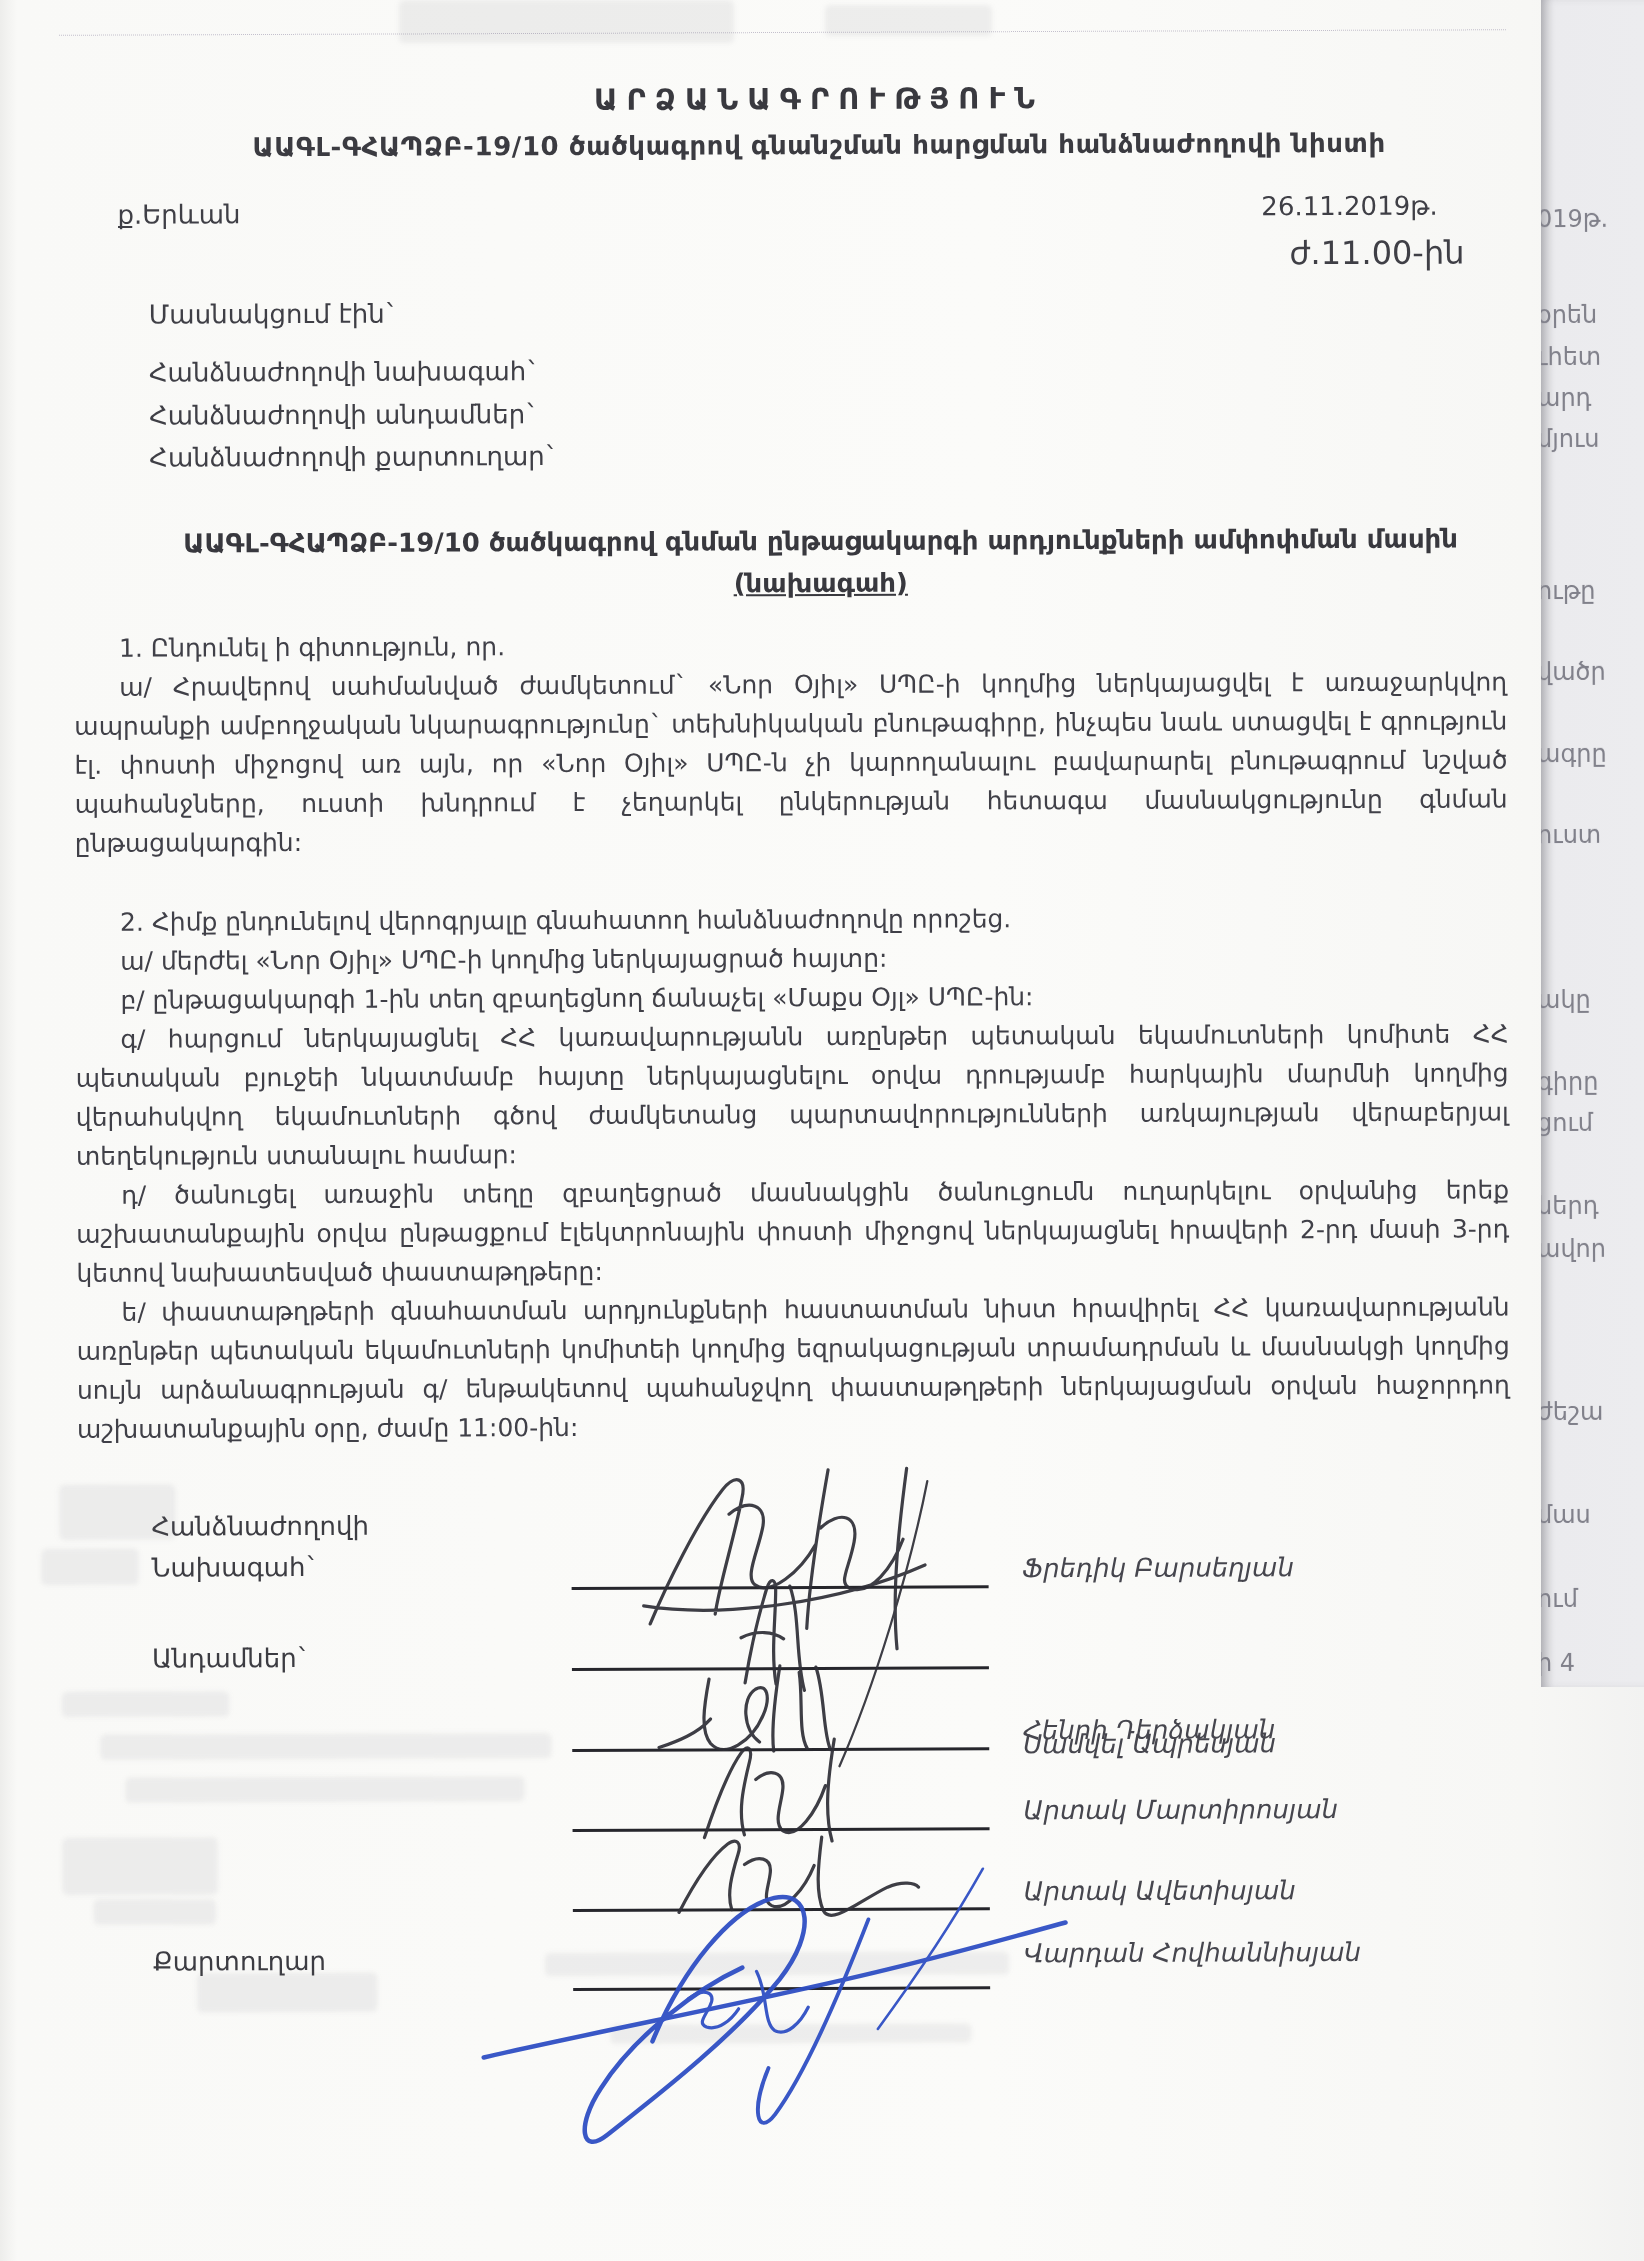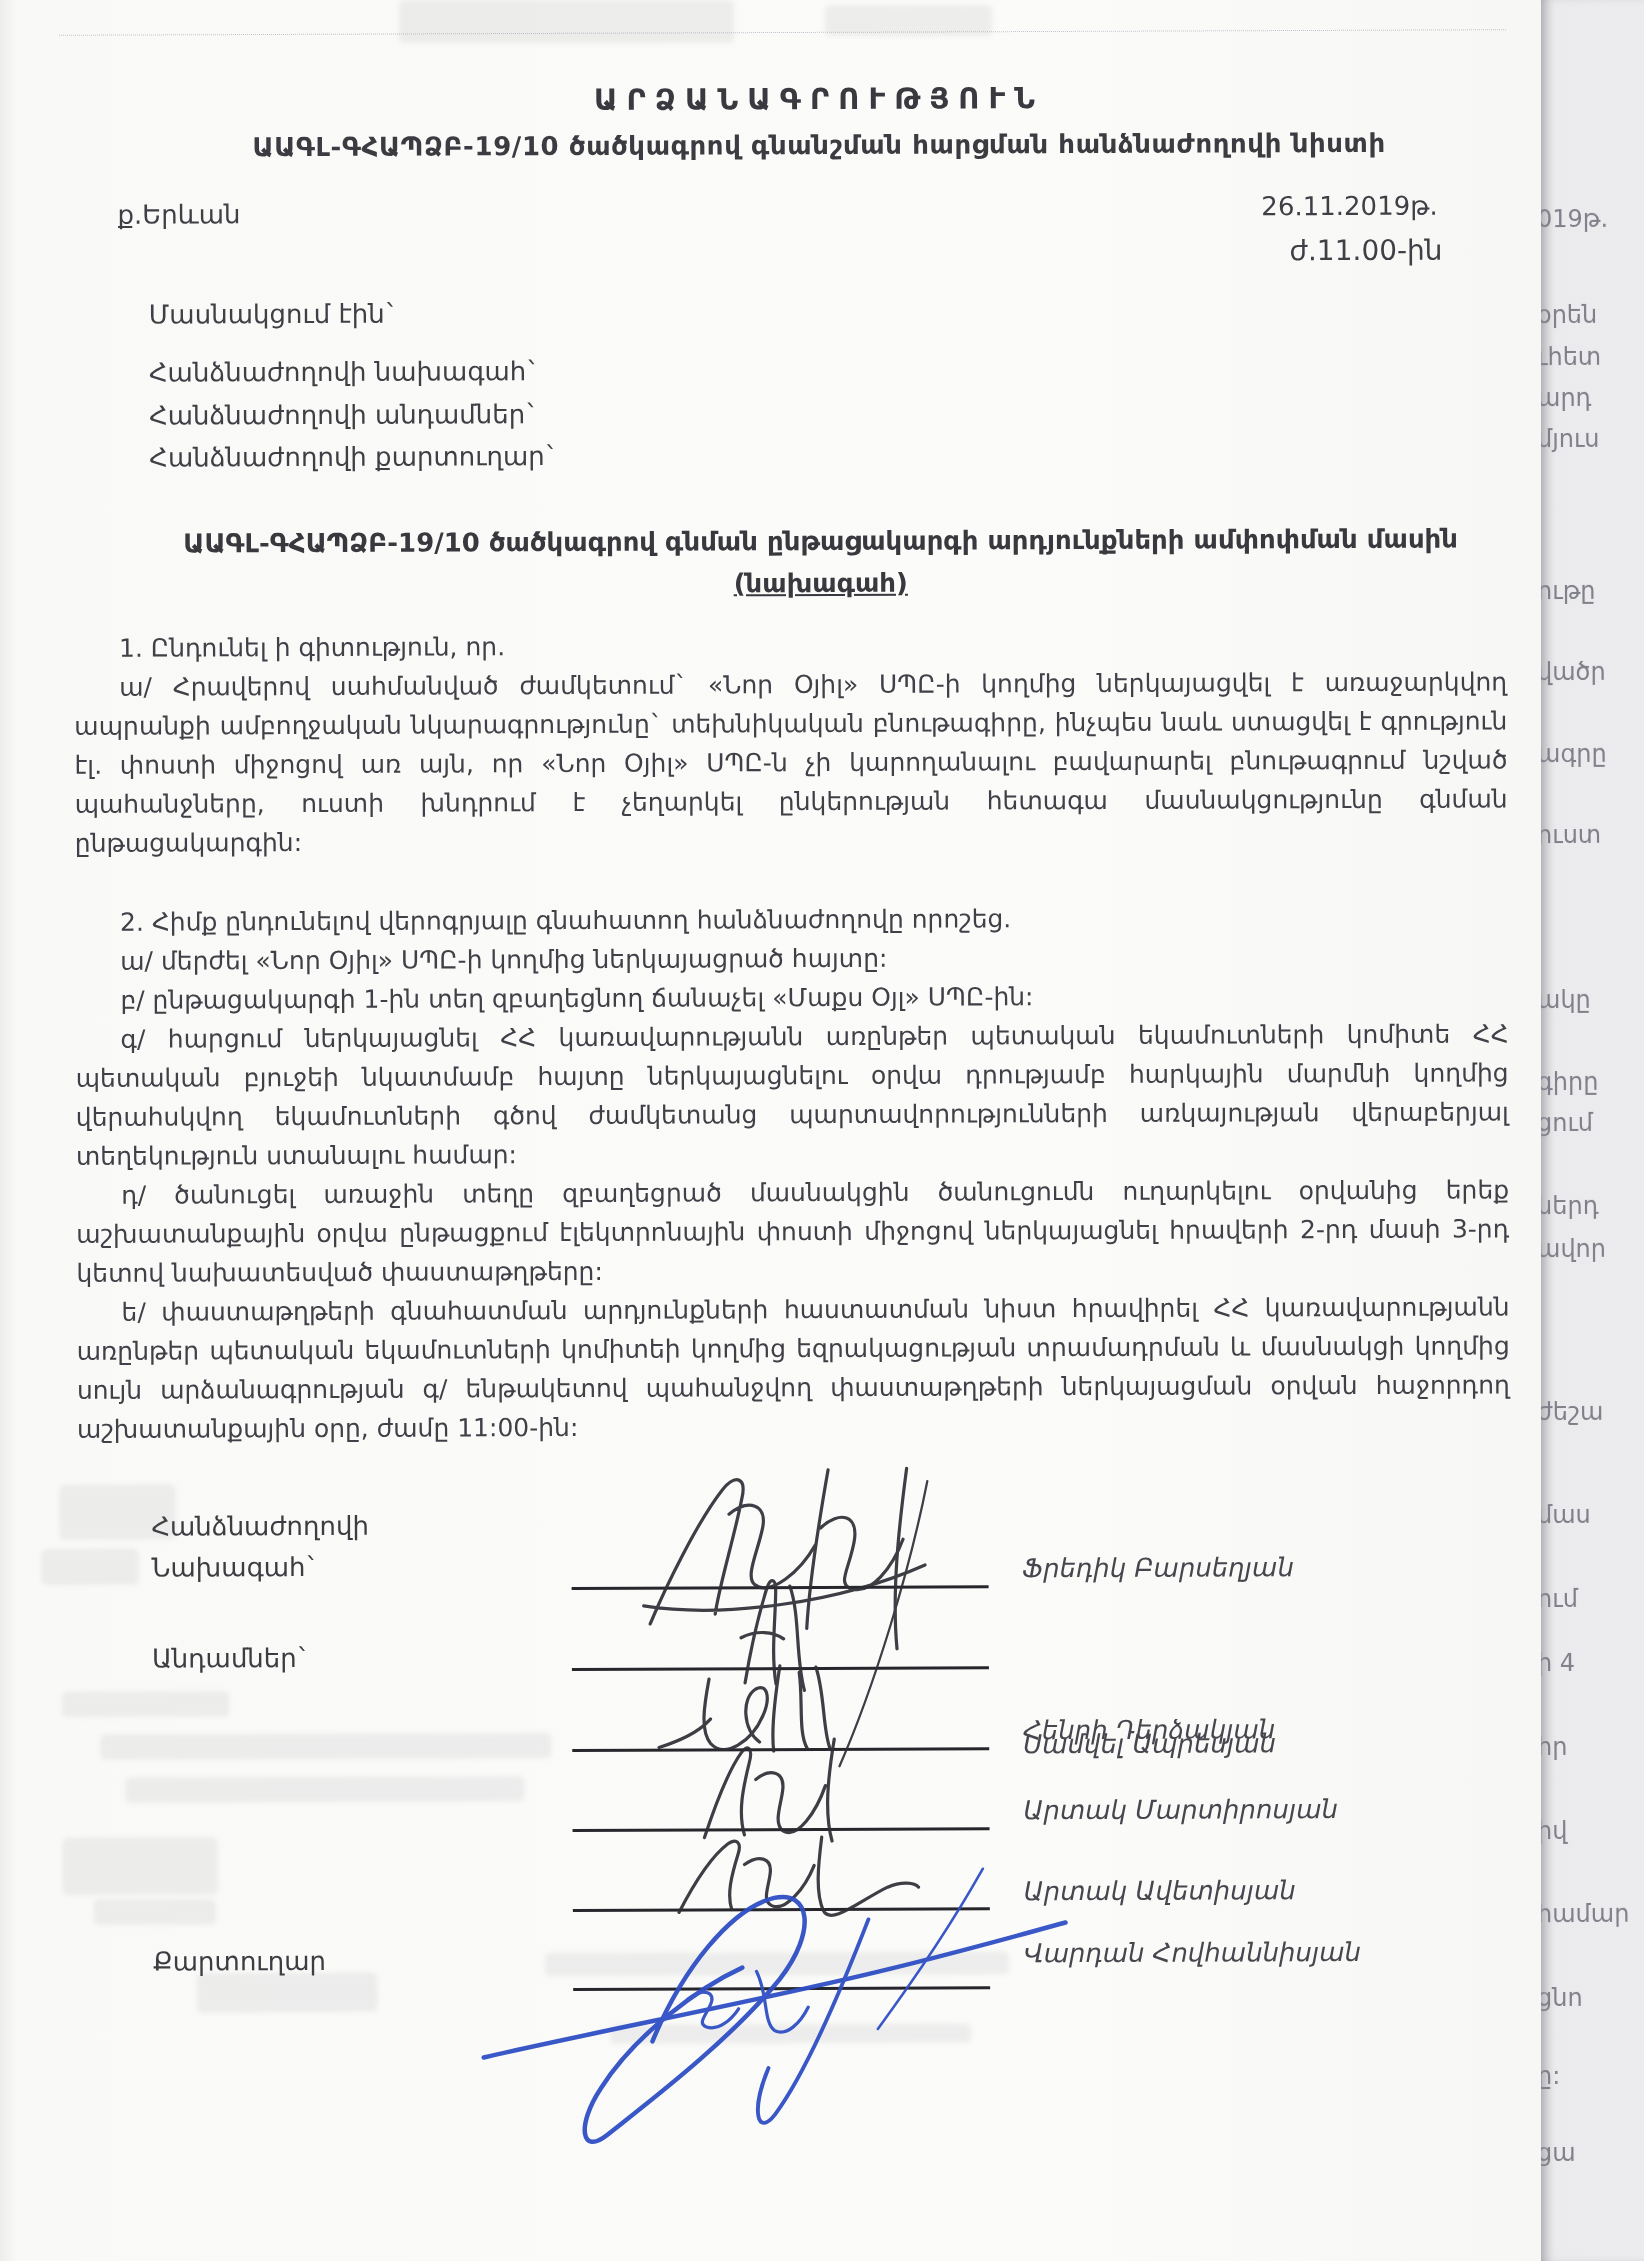--- a/index.html
+++ b/index.html
@@ -7,37 +7,37 @@
     position:relative;width:1644px;height:2261px;overflow:hidden;
     background:linear-gradient(90deg,#ededeb 0px,#f9f9f7 17px,#fbfbf9 60%,#f7f7f5 93%,#f2f2f1 100%);
     font-family:"DejaVu Sans",sans-serif;color:#3f3f46;
   }
   .content{position:absolute;inset:0;transform:rotate(-0.22deg);transform-origin:50% 40%;}
   .t-center{position:absolute;left:0;width:100%;text-align:center;}
   .doc-title{top:82px;font-size:29px;font-weight:600;letter-spacing:9px;color:#39393f;}
   .doc-subtitle{top:130px;font-size:26px;font-weight:600;letter-spacing:0.6px;color:#3b3b41;}
   .place{position:absolute;left:120px;top:197px;font-size:26px;}
   .date{position:absolute;left:1264px;top:193px;font-size:26px;}
-  .time{position:absolute;left:1292px;top:236px;font-size:28px;}
+  .time{position:absolute;left:1292px;top:236px;font-size:32px;}
   .attend{position:absolute;left:151px;font-size:26px;line-height:41px;}
   .agenda-h{top:526px;font-size:26px;font-weight:600;color:#38383e;}
   .agenda-n{top:568px;font-size:26px;font-weight:600;text-decoration:underline;color:#38383e;}
   .bodytext{
     position:absolute;left:75px;top:626px;width:1433px;
     font-size:25px;line-height:39px;text-align:justify;color:#404048;
   }
   .bodytext p{margin:0;text-indent:45px;}
   .bodytext p.gap{margin-top:40px;}
   .role{position:absolute;left:149px;font-size:26px;color:#3c3c42;}
   .sig-line{position:absolute;left:569px;width:417px;height:2.6px;background:#26262c;}
   .sig-name{position:absolute;left:1020px;font-size:26px;font-style:italic;color:#46464e;white-space:nowrap;}
   .ink{position:absolute;left:0;top:0;pointer-events:none;}
   
   .strip{
-    position:absolute;right:0;top:0;width:103px;height:2261px;overflow:hidden;
+    position:absolute;right:0;top:0;width:103px;height:1687px;overflow:hidden;
     background:linear-gradient(90deg,#d9d9dd 0px,#ebebee 13px,#ececef 100%);
     box-shadow:inset 9px 0 11.6px -6.4px rgba(60,60,70,.35);
   }
   .strip .frag{
     position:absolute;left:-3.9px;font-size:24px;color:#80808a;white-space:nowrap;
     transform:rotate(-0.3deg);filter:blur(0.3px);
   }
   
   .dotline{position:absolute;left:59px;top:32px;width:1447px;border-top:1.9px dotted rgba(115,105,140,.40);transform:rotate(-0.22deg);}
   .smudge{position:absolute;background:rgba(95,95,115,.09);filter:blur(2.6px);border-radius:5.2px;}

